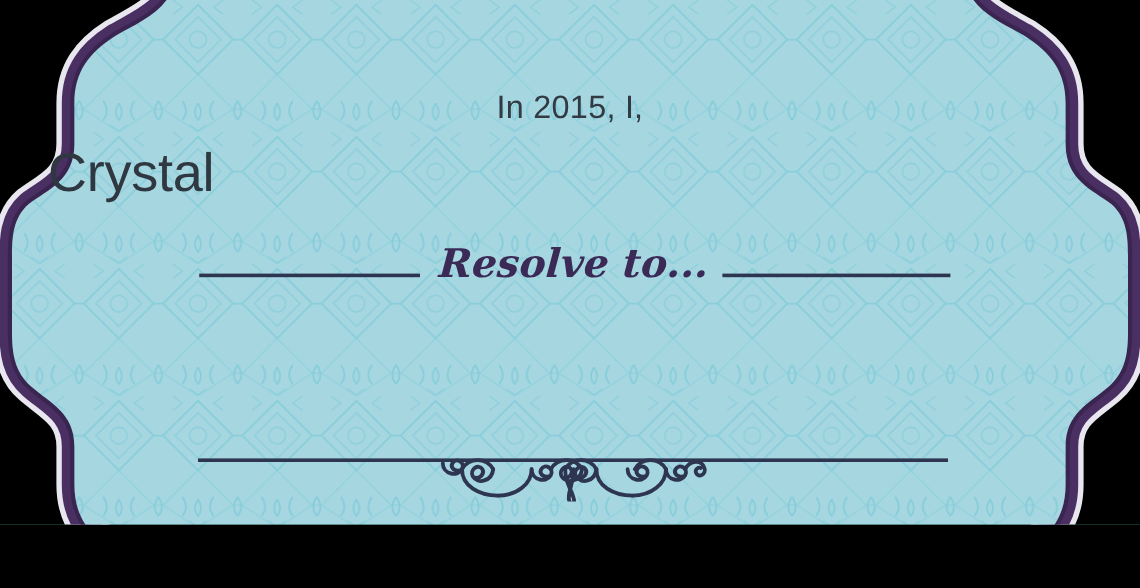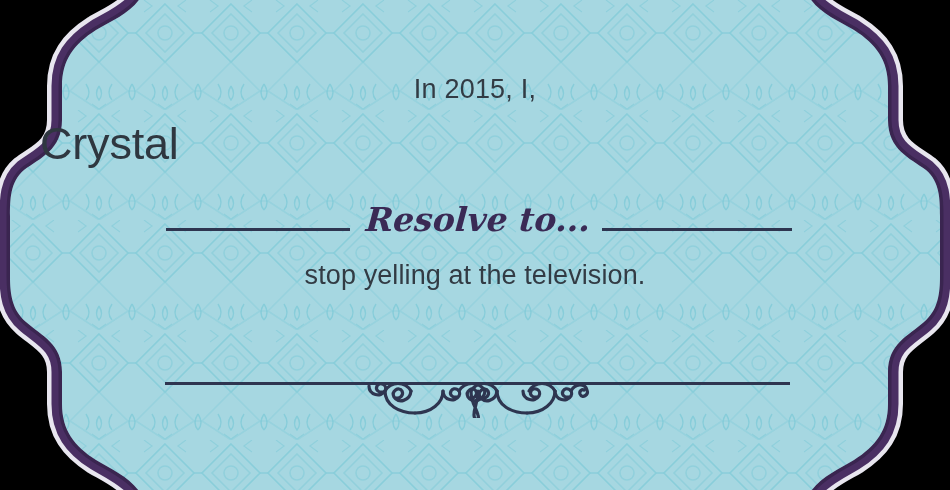--- a/index.html
+++ b/index.html
@@ -10,21 +10,21 @@
   body {
     width: 950px;
     height: 490px;
     overflow: hidden;
     font-family: "Liberation Sans", sans-serif;
   }
 
   #stage {
     position: relative;
     width: 950px;
-    height: 490px;
+    height: 437px;
     background: #5eead4;
     overflow: hidden;
   }
 
   
   #card-frame {
     position: absolute;
     inset: 0;
     width: 950px;
     height: 490px;
@@ -229,21 +229,20 @@
       <div class="line-intro">In 2015, I,</div>
 
       <div class="line-name">Crystal</div>
 
       <div class="resolve-row">
         <div class="rule rule-left"></div>
         <div class="script-word">Resolve to...</div>
         <div class="rule rule-right"></div>
       </div>
 
-      <div class="line-body">stop yelling at the television.</div>
 
       <div class="signature-area">
         <div class="signature-rule"></div>
 
         <div class="flourish">
           <svg width="230" height="40" viewBox="0 0 230 40" xmlns="http://www.w3.org/2000/svg">
             <g fill="none" stroke="#2e3550" stroke-width="3.2" stroke-linecap="round" stroke-linejoin="round">
 
               <path d="M6 8 c0 9 12 12 16 5 c3 -6 -5 -10 -8 -5 c-2 4 2 7 6 6"></path>
               <path d="M22 13 c6 -10 20 -10 26 0"></path>

